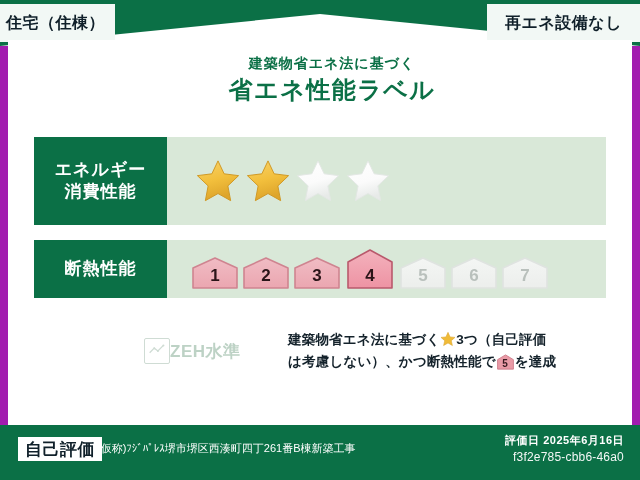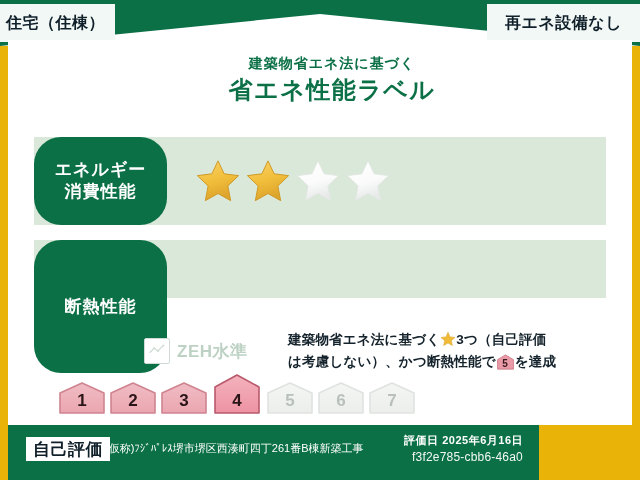--- a/index.html
+++ b/index.html
@@ -4,21 +4,21 @@
 <style>
   html,body{margin:0;padding:0;}
   body{
     width:640px;height:480px;
     background:#ffffff;
     font-family:"Liberation Sans","DejaVu Sans",sans-serif;
     overflow:hidden;
   }
   #label{
     position:relative;width:640px;height:480px;
-    background:#eab308;
+    background:#a21caf;
     box-sizing:border-box;
   }
   
   .header{
     position:absolute;left:0;top:0;width:640px;height:46px;
     background:#0b7046;
   }
   .tag{
     position:absolute;top:4px;height:38px;
     background:#f2f8f5;
@@ -52,28 +52,27 @@
     color:#0b7046;font-size:24px;font-weight:bold;letter-spacing:1.5px;
     line-height:32px;margin-top:2px;
   }
   
   .row{
     position:absolute;left:26px;width:572px;
     display:flex;align-items:stretch;
     background:#d9e8d8;
   }
   .row-energy{top:97px;height:88px;}
-  .row-insul{top:200px;height:58px;flex-direction:column;}
+  .row-insul{top:200px;height:58px;}
   .row-head{
     width:133px;flex:0 0 133px;
     background:#0b7046;color:#ffffff;
     display:flex;align-items:center;justify-content:center;
     text-align:center;font-weight:bold;font-size:17px;line-height:22px;
     letter-spacing:1px;
-    border-radius:27px;
   }
   .row-body{
     flex:1;display:flex;align-items:center;
   }
   
   .stars{display:flex;align-items:center;gap:4px;padding-left:28px;}
   .star{width:46px;height:46px;display:block;}
   
   .houses{display:flex;align-items:flex-end;gap:3px;padding-left:24px;}
   .house{position:relative;width:48px;display:flex;align-items:flex-end;
@@ -84,21 +83,21 @@
     font-size:17px;font-weight:bold;color:#2a1418;
   }
   .house.off .num{color:#b9c0bc;}
   .house.big{width:52px;}
   
   .noterow{
     position:absolute;left:26px;top:280px;width:572px;height:62px;
     display:flex;align-items:center;
   }
   .zeh{
-    display:flex;align-items:center;gap:7px;
+    display:flex;align-items:center;
     width:120px;flex:0 0 120px;padding-left:110px;text-align:center;
   }
   .zeh-box{
     width:24px;height:24px;border:1px solid #cfdcd4;background:#ffffff;
     border-radius:2px;display:block;
   }
   .zeh-text{
     font-size:17px;font-weight:bold;color:#bdd2c5;letter-spacing:0.5px;
     white-space:nowrap;
   }
@@ -107,23 +106,22 @@
     line-height:22px;font-weight:bold;letter-spacing:0.2px;
   }
   .note .inline-star{display:inline-block;vertical-align:-3px;width:16px;height:16px;}
   .note .inline-house{display:inline-block;vertical-align:-4px;width:19px;height:16px;position:relative;}
   .note .inline-house .n{
     position:absolute;left:0;right:0;bottom:0px;text-align:center;
     font-size:10px;font-weight:bold;color:#3a1a20;line-height:12px;
   }
   
   .footer{
-    position:absolute;left:0;bottom:0;width:531px;height:55px;
+    position:absolute;left:0;bottom:0;width:640px;height:55px;
     background:#0b7046;
-    margin-left:8px;
   }
   .selfeval{
     position:absolute;left:18px;top:12px;height:24px;
     background:#ffffff;color:#10202a;
     display:flex;align-items:center;padding:0 7px;
     font-size:17px;font-weight:bold;letter-spacing:0.5px;
   }
   .bldg{
     position:absolute;left:97px;top:16px;
     color:#ffffff;font-size:11px;white-space:nowrap;letter-spacing:0;text-align:right;

